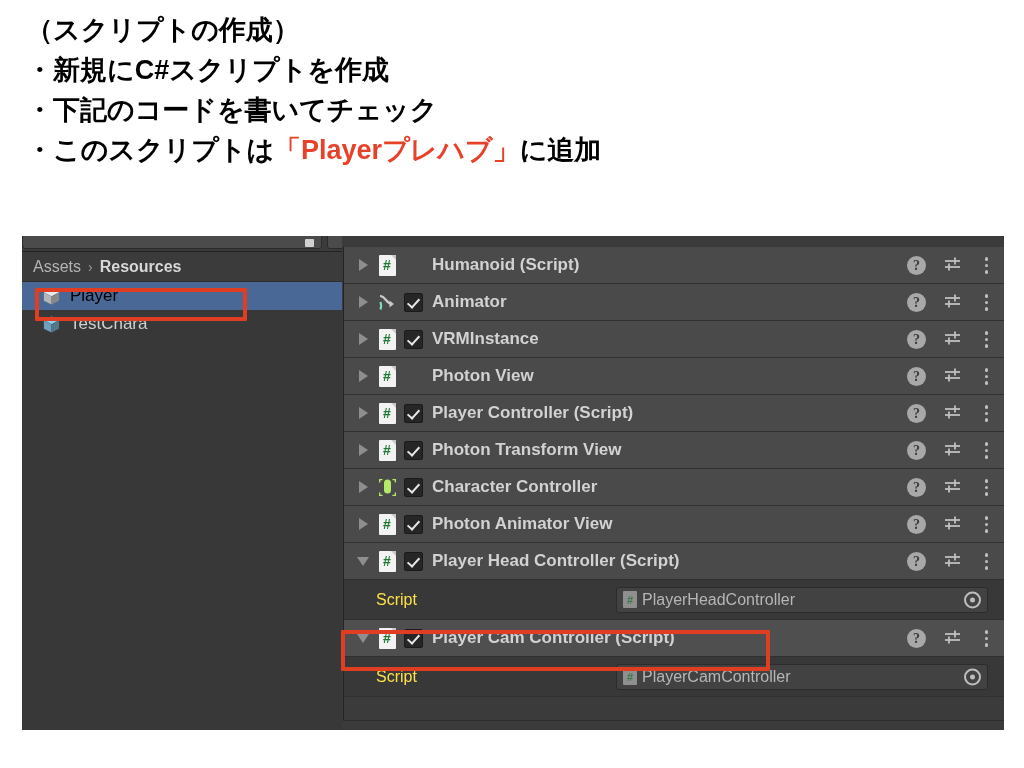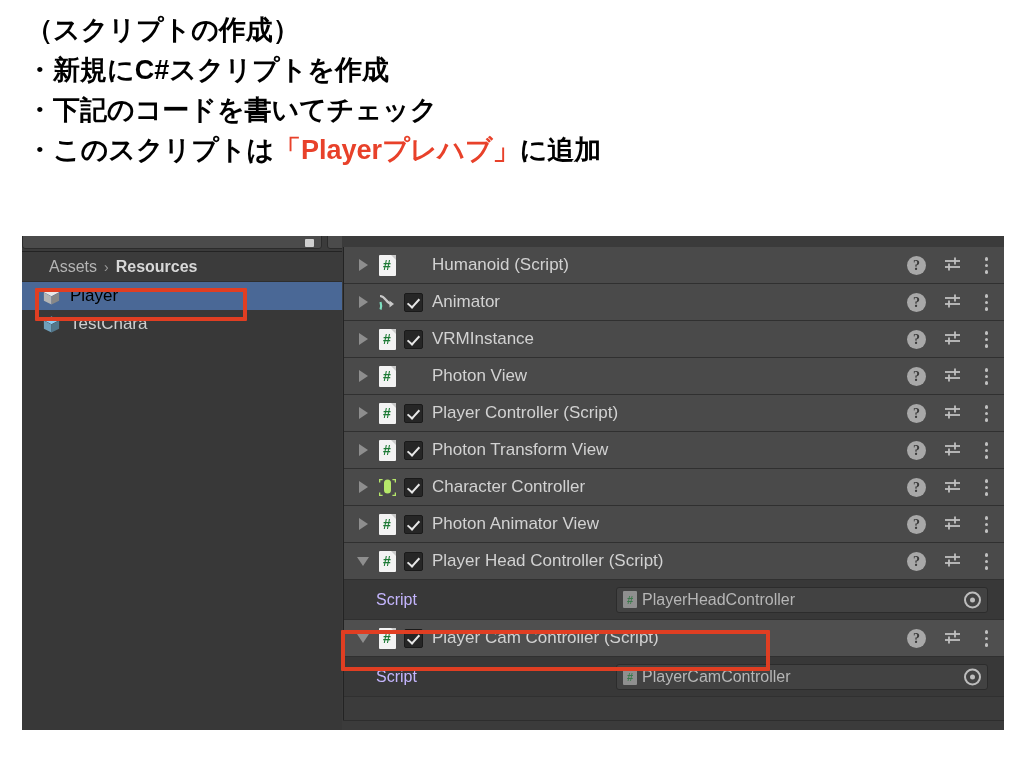--- a/index.html
+++ b/index.html
@@ -68,21 +68,21 @@
     border-top: 1px solid #232323;
     box-sizing: border-box;
   }
   .breadcrumb-bar {
     position: absolute;
     left: 0; top: 0;
     width: 320px; height: 30px;
     background: #3b3b3b;
     display: flex;
     align-items: center;
-    padding-left: 27px;
+    padding-left: 11px;
     box-sizing: border-box;
     border-bottom: 1px solid #2e2e2e;
   }
   .bc-item { font-size: 16px; color: #b4b4b4; }
   .bc-item.bold { color: #d8d8d8; font-weight: bold; }
   .bc-sep { font-size: 14px; color: #9a9a9a; margin: 0 7px; }
 
   .asset-list { position: absolute; left: 0; top: 30px; width: 320px; }
   .asset-row {
     position: relative;
@@ -187,21 +187,21 @@
     left: 5px; top: 2px;
     width: 5px; height: 10px;
     border: solid #e8e8e8;
     border-width: 0 2.4px 2.4px 0;
     transform: rotate(42deg);
   }
 
   .comp-title {
     font-size: 17px;
     color: #d2d2d2;
-    font-weight: normal;
+    font-weight: bold;
     margin-left: 4px;
     white-space: nowrap;
   }
 
   .comp-actions {
     position: absolute;
     right: 10px; top: 0; height: 37px;
     display: flex; align-items: center; gap: 17px;
   }
   .ic-help {
@@ -227,21 +227,21 @@
     position: relative;
     height: 40px;
     background: #383838;
     border-bottom: 1px solid #303030;
     display: flex;
     align-items: center;
     box-sizing: border-box;
   }
   .prop-label {
     font-size: 16px;
-    color: #c4b5fd;
+    color: #fde047;
     margin-left: 32px;
     width: 240px;
     flex: 0 0 240px;
   }
   .objfield {
     position: relative;
     height: 26px;
     flex: 1 1 auto;
     margin-right: 16px;
     background: #424242;

